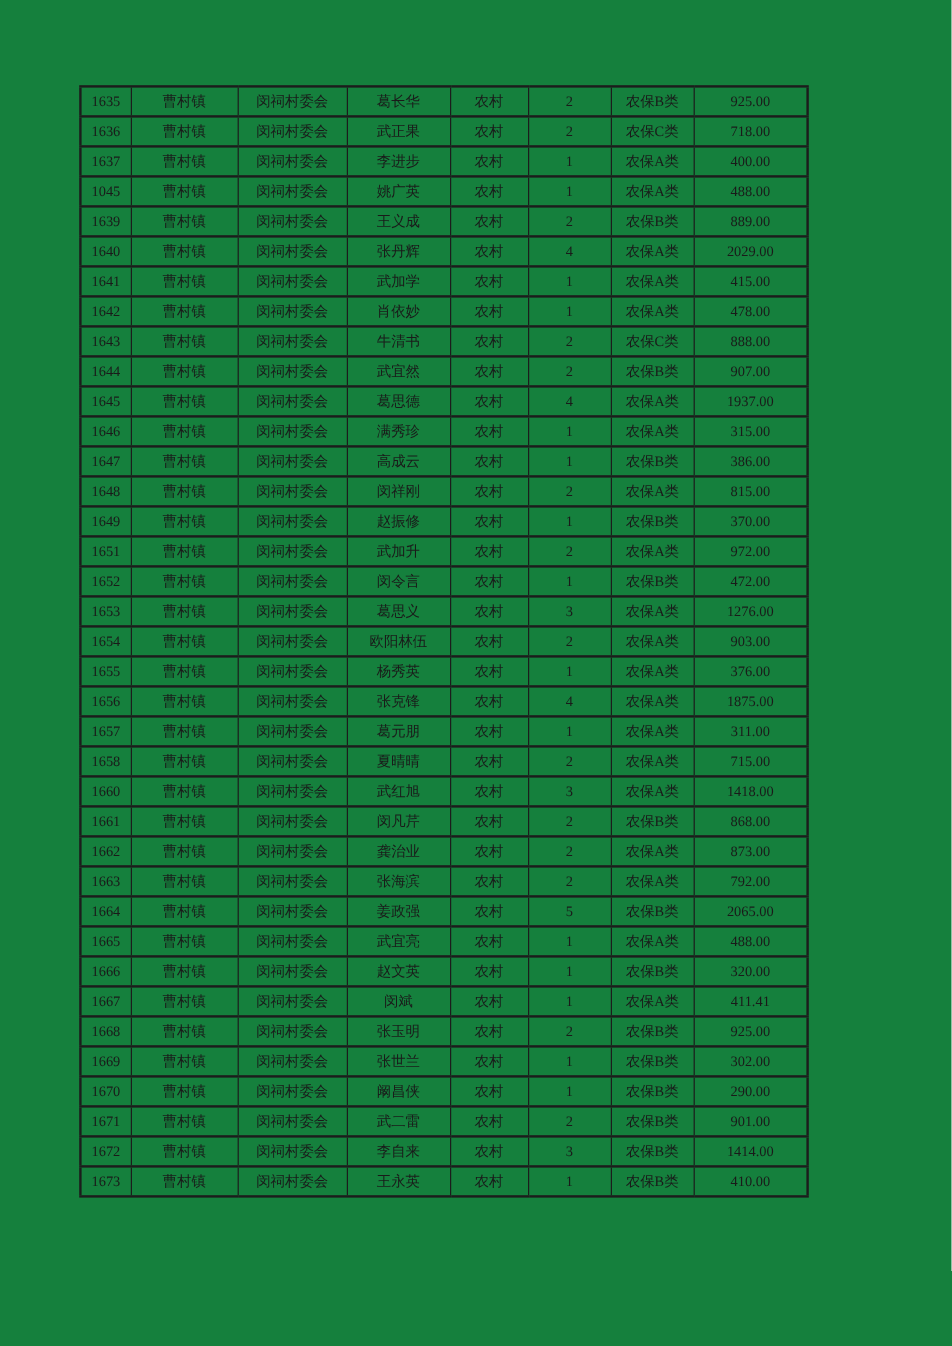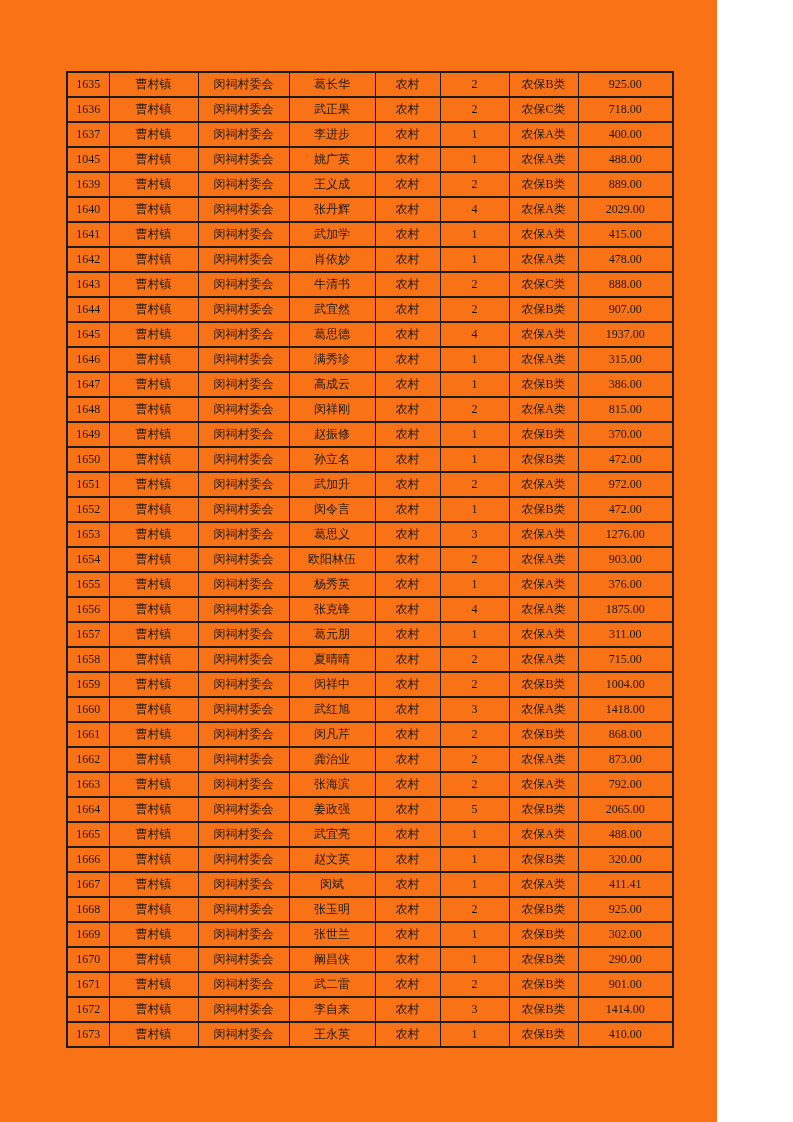--- a/index.html
+++ b/index.html
@@ -2,23 +2,23 @@
 <html><head>
 <meta charset="utf-8">
 <style>
   html, body {
     margin: 0;
     padding: 0;
     background: #ffffff;
   }
   #page {
     position: relative;
-    width: 717px;
+    width: 793px;
     height: 1122px;
-    background: #f97316;
+    background: #15803d;
     overflow: hidden;
     font-family: "Liberation Serif", "DejaVu Serif", serif;
   }
   table.roster {
     position: absolute;
     left: 66px;
     top: 71px;
     width: 606px;
     table-layout: fixed;
     border-collapse: collapse;
@@ -207,50 +207,40 @@
           <td>1649</td>
           <td>曹村镇</td>
           <td>闵祠村委会</td>
           <td>赵振修</td>
           <td>农村</td>
           <td>1</td>
           <td>农保B类</td>
           <td>370.00</td>
         </tr>
         <tr>
-          <td>1650</td>
-          <td>曹村镇</td>
-          <td>闵祠村委会</td>
-          <td>孙立名</td>
+          <td>1651</td>
+          <td>曹村镇</td>
+          <td>闵祠村委会</td>
+          <td>武加升</td>
+          <td>农村</td>
+          <td>2</td>
+          <td>农保A类</td>
+          <td>972.00</td>
+        </tr>
+        <tr>
+          <td>1652</td>
+          <td>曹村镇</td>
+          <td>闵祠村委会</td>
+          <td>闵令言</td>
           <td>农村</td>
           <td>1</td>
           <td>农保B类</td>
           <td>472.00</td>
         </tr>
         <tr>
-          <td>1651</td>
-          <td>曹村镇</td>
-          <td>闵祠村委会</td>
-          <td>武加升</td>
-          <td>农村</td>
-          <td>2</td>
-          <td>农保A类</td>
-          <td>972.00</td>
-        </tr>
-        <tr>
-          <td>1652</td>
-          <td>曹村镇</td>
-          <td>闵祠村委会</td>
-          <td>闵令言</td>
-          <td>农村</td>
-          <td>1</td>
-          <td>农保B类</td>
-          <td>472.00</td>
-        </tr>
-        <tr>
           <td>1653</td>
           <td>曹村镇</td>
           <td>闵祠村委会</td>
           <td>葛思义</td>
           <td>农村</td>
           <td>3</td>
           <td>农保A类</td>
           <td>1276.00</td>
         </tr>
         <tr>
@@ -295,30 +285,20 @@
         </tr>
         <tr>
           <td>1658</td>
           <td>曹村镇</td>
           <td>闵祠村委会</td>
           <td>夏晴晴</td>
           <td>农村</td>
           <td>2</td>
           <td>农保A类</td>
           <td>715.00</td>
-        </tr>
-        <tr>
-          <td>1659</td>
-          <td>曹村镇</td>
-          <td>闵祠村委会</td>
-          <td>闵祥中</td>
-          <td>农村</td>
-          <td>2</td>
-          <td>农保B类</td>
-          <td>1004.00</td>
         </tr>
         <tr>
           <td>1660</td>
           <td>曹村镇</td>
           <td>闵祠村委会</td>
           <td>武红旭</td>
           <td>农村</td>
           <td>3</td>
           <td>农保A类</td>
           <td>1418.00</td>

